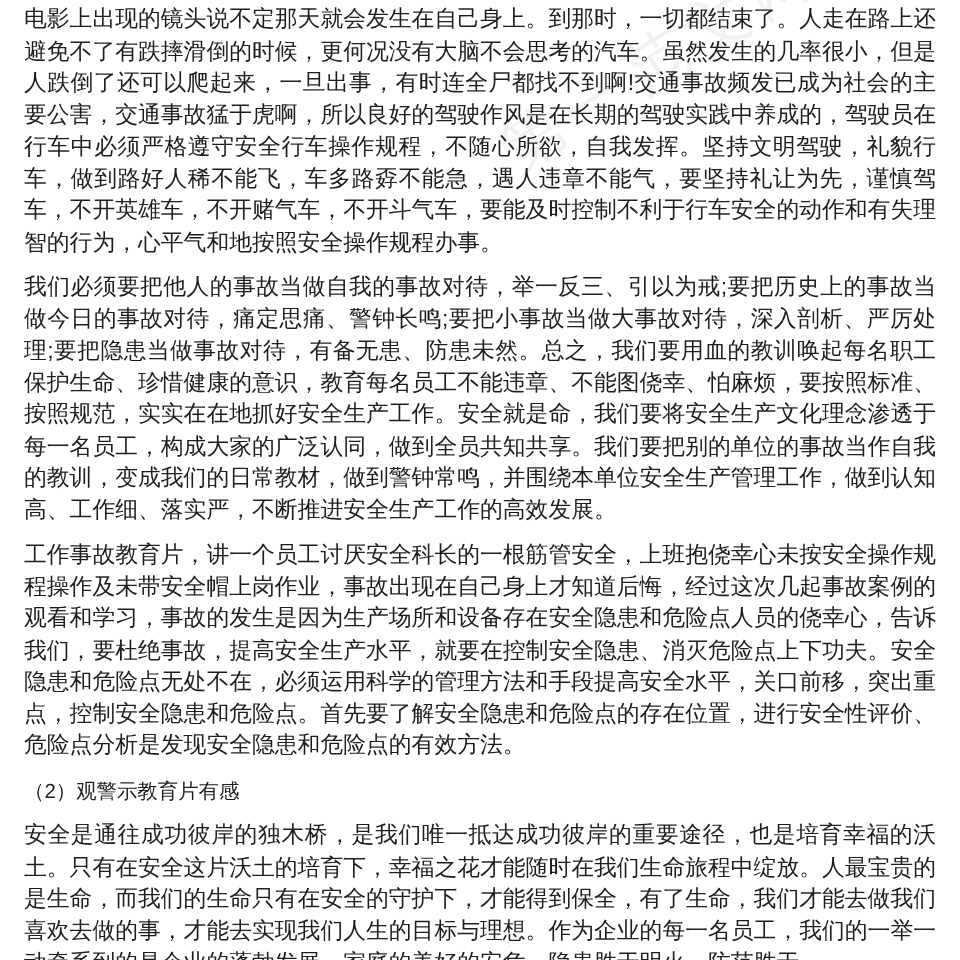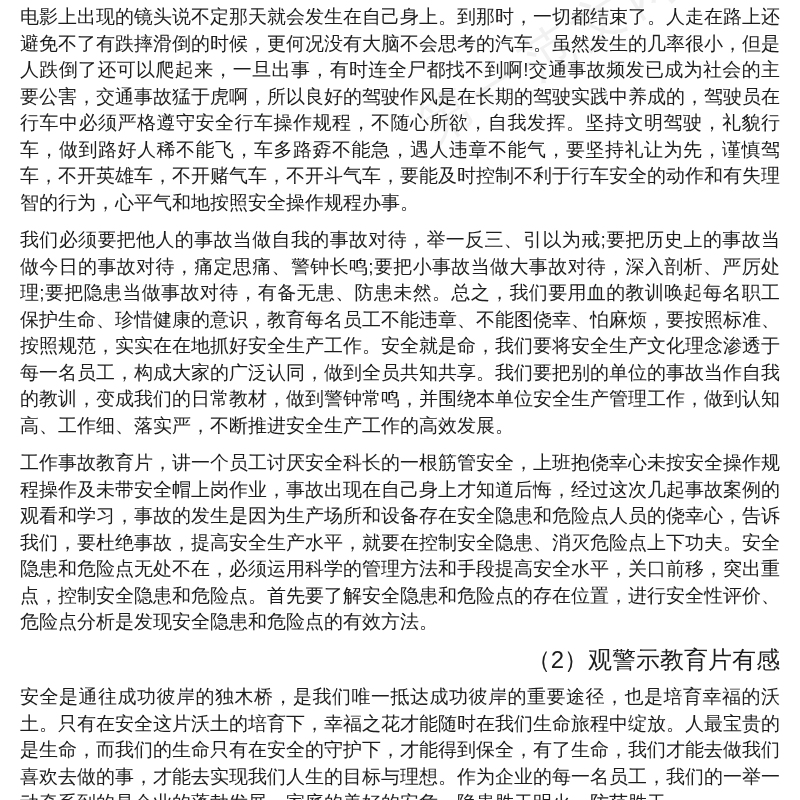--- a/index.html
+++ b/index.html
@@ -22,23 +22,23 @@
     line-height: 26.5px;
     text-align: justify;
     text-justify: inter-ideograph;
     word-break: break-all;
   }
   .para {
     margin: 0 0 11px 0;
   }
   .section-heading {
     margin: 0 0 11px 0;
-    font-size: 24px;
+    font-size: 17px;
     font-weight: normal;
-    text-align: right;
+    text-align: left;
     line-height: 26.5px;
   }
   .watermark {
     position: absolute;
     left: 430px;
     top: 115px;
     transform: rotate(-32deg);
     transform-origin: left bottom;
     font-size: 52px;
     letter-spacing: 8px;

